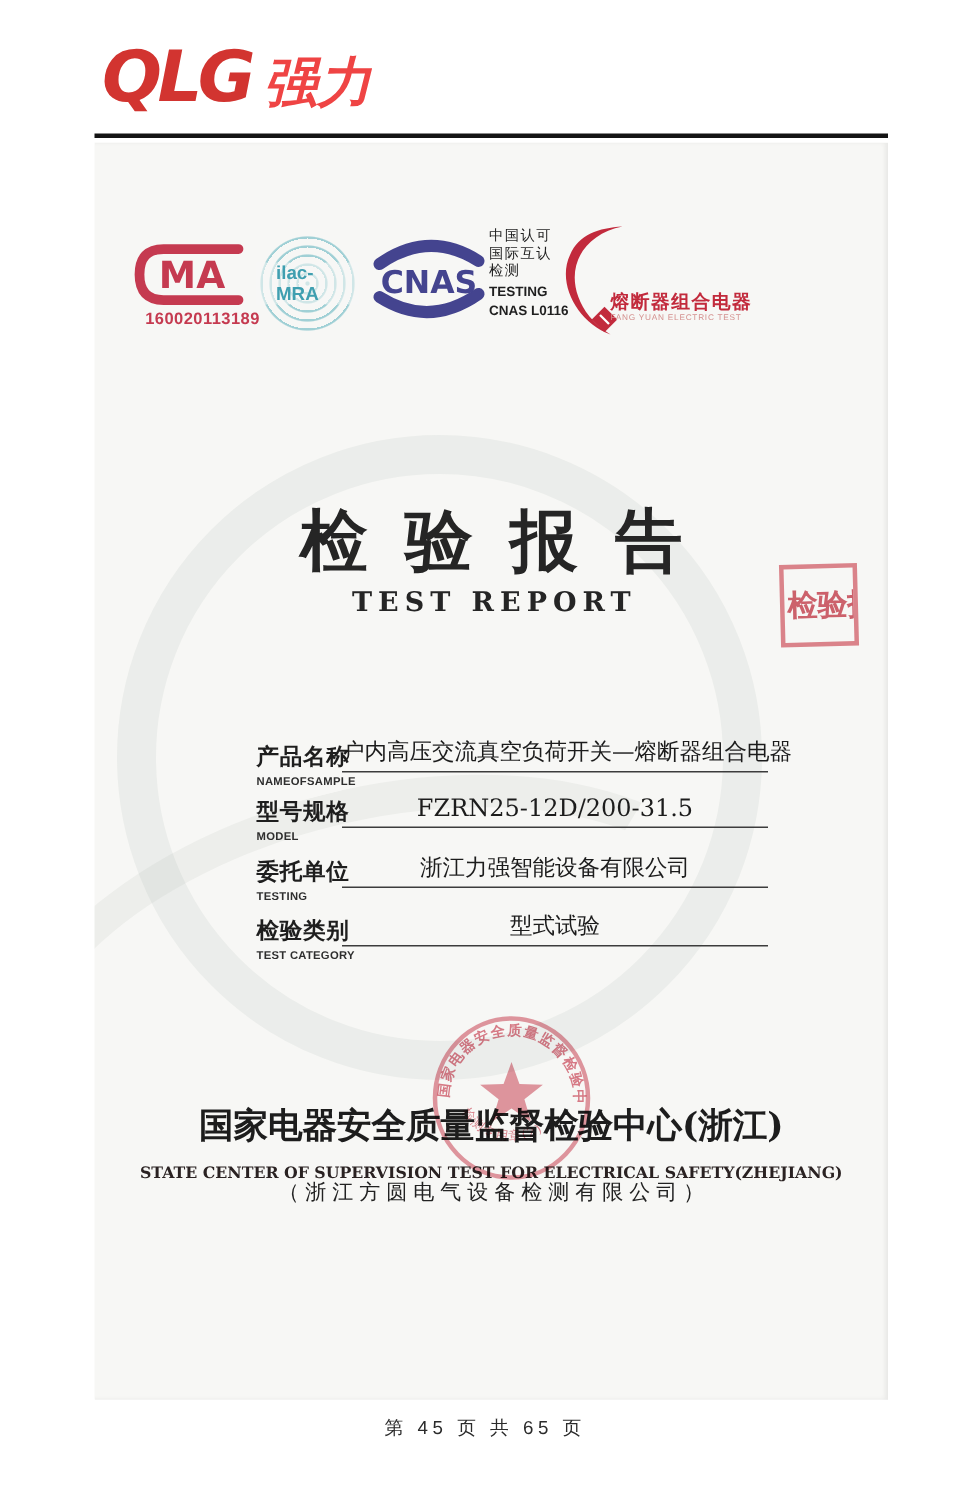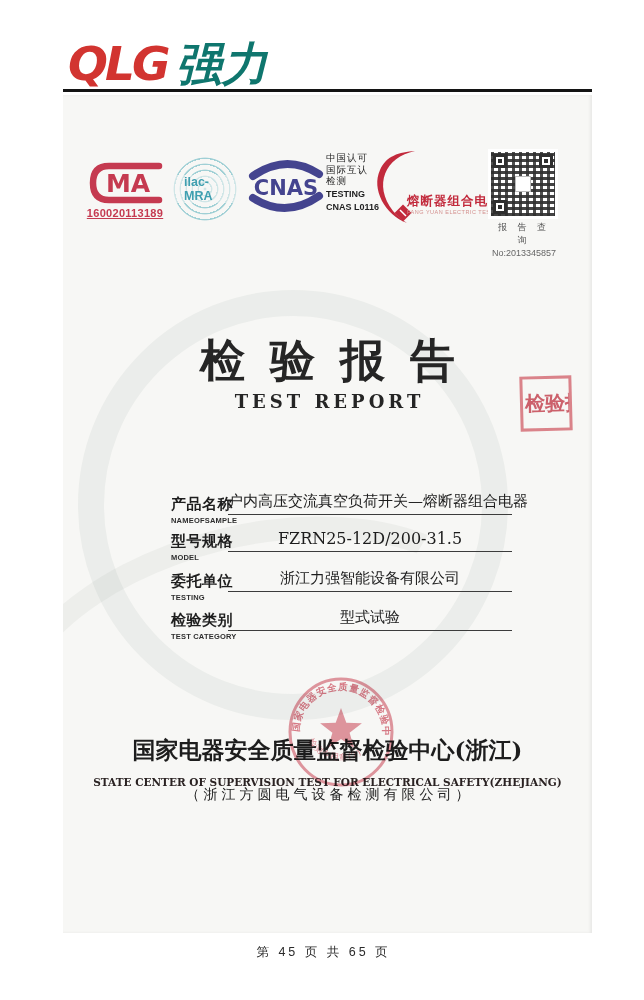--- a/index.html
+++ b/index.html
@@ -1,40 +1,40 @@
 <!DOCTYPE html>
 <html><head>
 <meta charset="utf-8">
 <style>
   * { margin:0; padding:0; box-sizing:border-box; }
   html,body { background:#ffffff; }
   body { font-family:"Liberation Sans", sans-serif; }
   .page { position:relative; width:644px; height:1000px; background:#ffffff; overflow:hidden; }
 
   
-  .brand { position:absolute; left:68px; top:40px; display:flex; align-items:baseline; }
+  .brand { position:absolute; left:68px; top:28px; display:flex; align-items:baseline; }
   .brand-latin { font-family:"DejaVu Sans", sans-serif; font-weight:900; font-style:italic;
     font-size:47px; color:#d23430; letter-spacing:-3px; line-height:1; }
   .brand-cn { font-family:"DejaVu Sans", sans-serif; font-weight:900; font-style:italic;
-    font-size:46px; color:#0f766e; margin-left:8px; line-height:1; }
+    font-size:36px; color:#ef4444; margin-left:8px; line-height:1; }
   .rule { position:absolute; left:63px; top:89px; width:529px; height:3px; background:#141414; }
 
   
   .scan { position:absolute; left:63px; top:95px; width:529px; height:838px;
     background:#f7f7f5; overflow:hidden; box-shadow: inset -2px 0 3px rgba(0,0,0,0.06); }
   .wm-ring { position:absolute; left:15px; top:195px; width:430px; height:430px;
     border:26px solid rgba(140,155,147,0.10); border-radius:50%; }
   .wm-swoosh { position:absolute; left:-70px; top:430px; width:520px; height:300px;
     border:22px solid transparent; border-top-color:rgba(140,155,147,0.09);
     border-radius:50%; transform:rotate(-14deg); }
 
   
   .cma { position:absolute; left:22px; top:62px; }
-  .cma-num { position:absolute; left:18px; top:112px; width:88px; text-align:center;
-    font-size:11px; font-weight:bold; color:#c53a50; letter-spacing:0.3px;text-decoration:underline; }
+  .cma-num { position:absolute; left:28px; top:112px; width:88px; text-align:center;
+    font-size:11px; font-weight:bold; color:#c53a50; letter-spacing:0.3px; }
   .ilac { position:absolute; left:108px; top:60px; width:68px; height:68px; border-radius:50%;
     background:repeating-radial-gradient(circle at 50% 50%, rgba(74,169,182,0.5) 0px,
       rgba(74,169,182,0.5) 1px, rgba(247,247,245,0) 1.8px, rgba(247,247,245,0) 6px);
     display:flex; align-items:center; justify-content:center; }
   .ilac-label { font-size:12.5px; font-weight:bold; color:#3f9fb0; background:rgba(247,247,245,0.55);
     padding:0 13px; }
   .cnas { position:absolute; left:183px; top:64px; }
   .cnas-text { position:absolute; left:263px; top:57px; color:#1f1f1f; }
   .cnas-text .cnl { font-size:9.5px; font-weight:normal; line-height:11.5px; letter-spacing:1px;
     font-family:"DejaVu Serif", serif; }
@@ -142,30 +142,20 @@
     <div class="fy-swoosh">
       <svg width="52" height="82" viewBox="0 0 52 82">
         <path d="M46 4 C 16 10, 4 38, 24 64 C 28 69, 33 73, 38 76 C 16 68, 2 42, 11 23 C 17 9, 30 5, 46 4 Z" fill="#c22a3c"></path>
         <rect x="28" y="60" width="12" height="12" transform="rotate(45 34 66)" fill="#c22a3c"></rect>
         <path d="M31 63 l6 6" stroke="#ffffff" stroke-width="1.5"></path>
       </svg>
     </div>
     <div class="fy-label">熔断器组合电器</div>
     <div class="fy-sub">FANG YUAN ELECTRIC TEST</div>
 
-    <div class="qr-wrap">
-      <div class="qr">
-        <div class="finder f-tl"></div>
-        <div class="finder f-tr"></div>
-        <div class="finder f-bl"></div>
-        <div class="qr-center"></div>
-      </div>
-      <div class="qr-caption">报 告 查 询</div>
-      <div class="qr-number">No:2013345857</div>
-    </div>
 
     <div class="title-cn"><span>检验报告</span></div>
     <div class="title-en"><span>TEST REPORT</span></div>
 
     <div class="side-stamp">检验报</div>
 
     <div class="field" style="top:400px">
       <span class="flabel">产品名称</span>
       <span class="fline">
         <span class="fvalue">户内高压交流真空负荷开关—熔断器组合电器</span>

